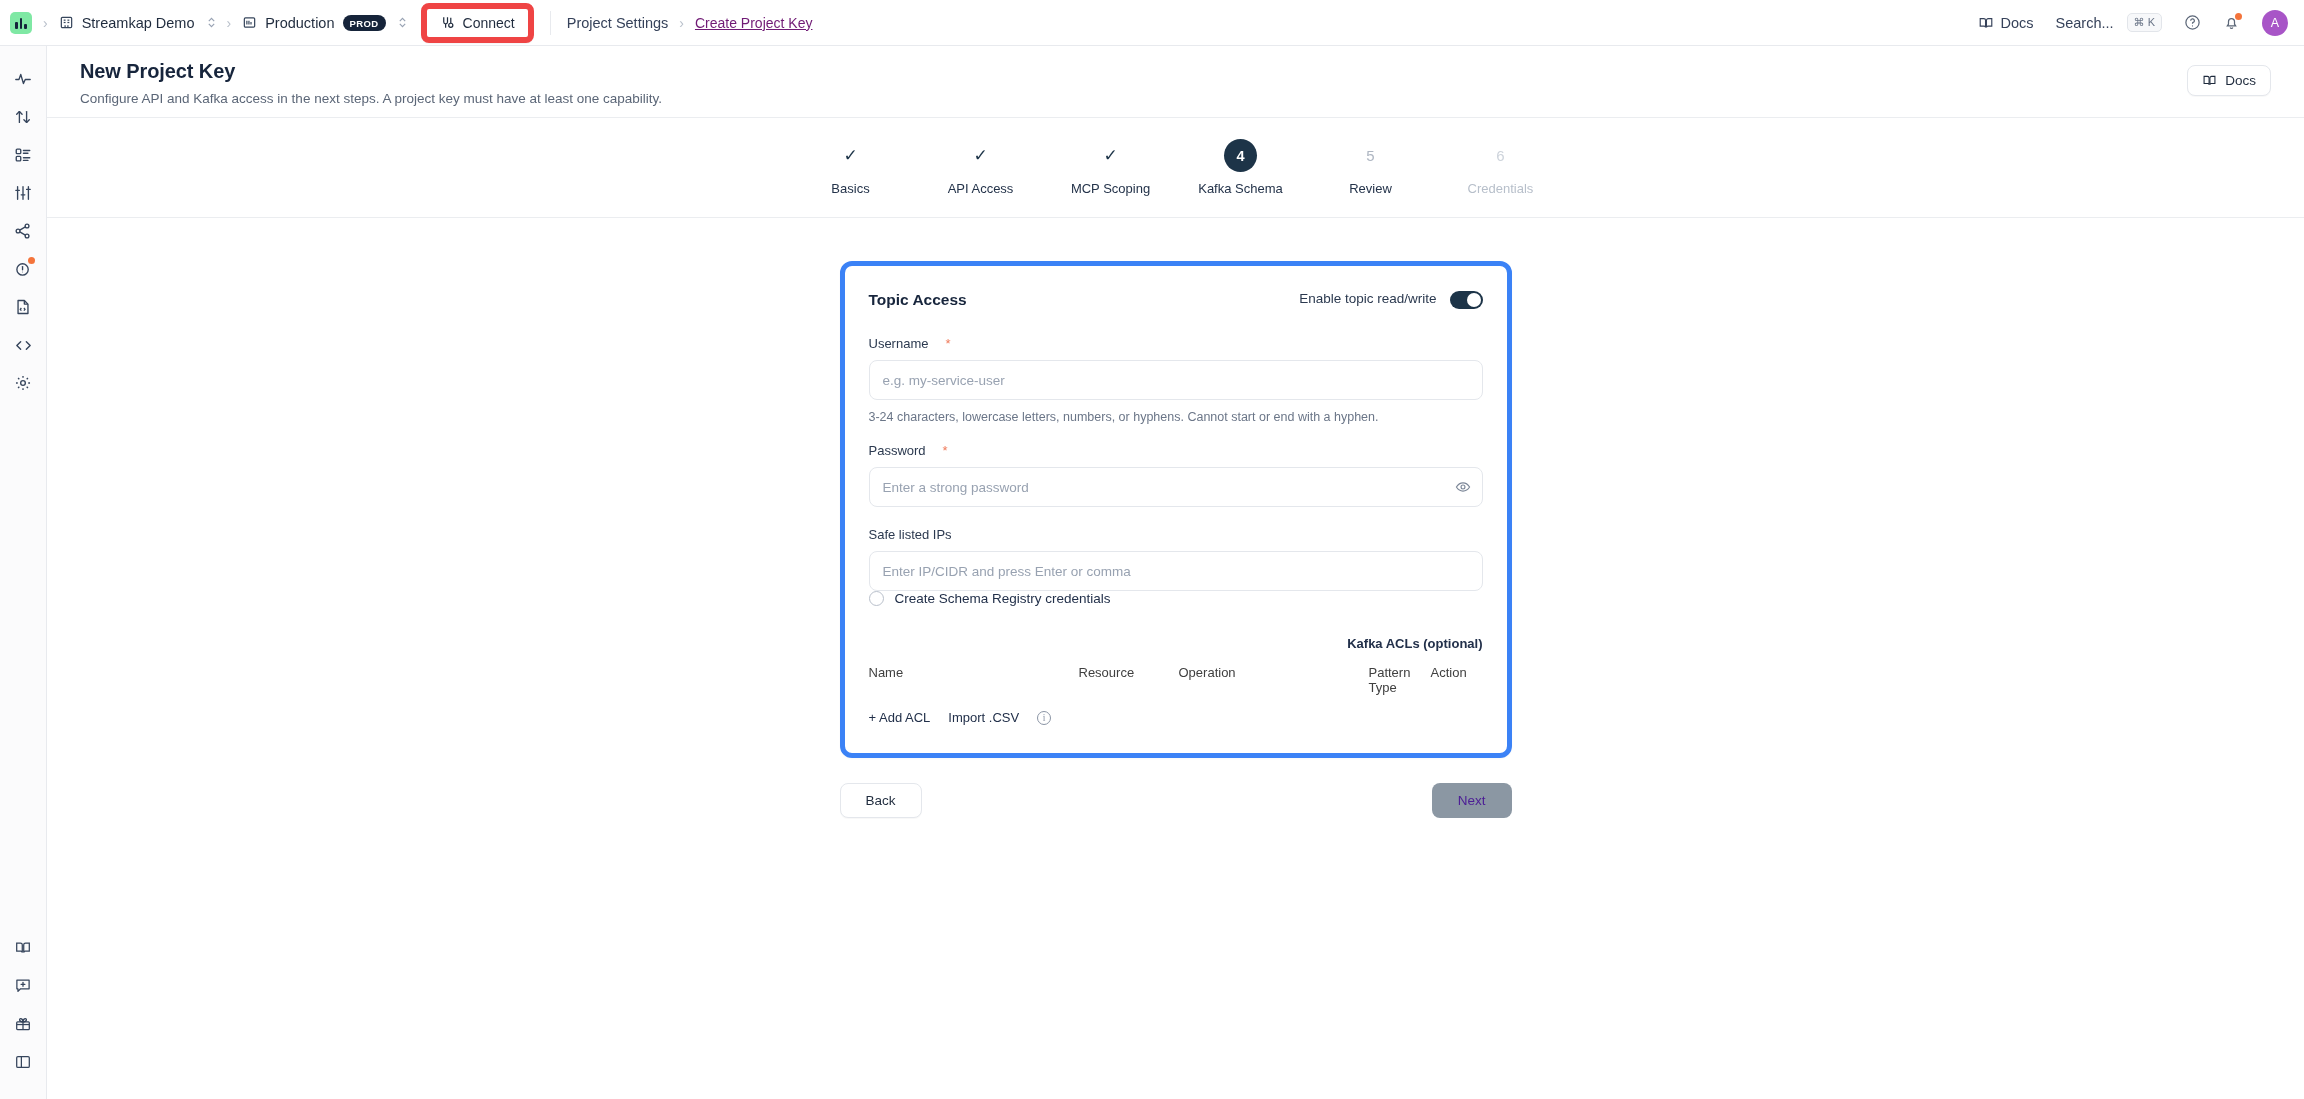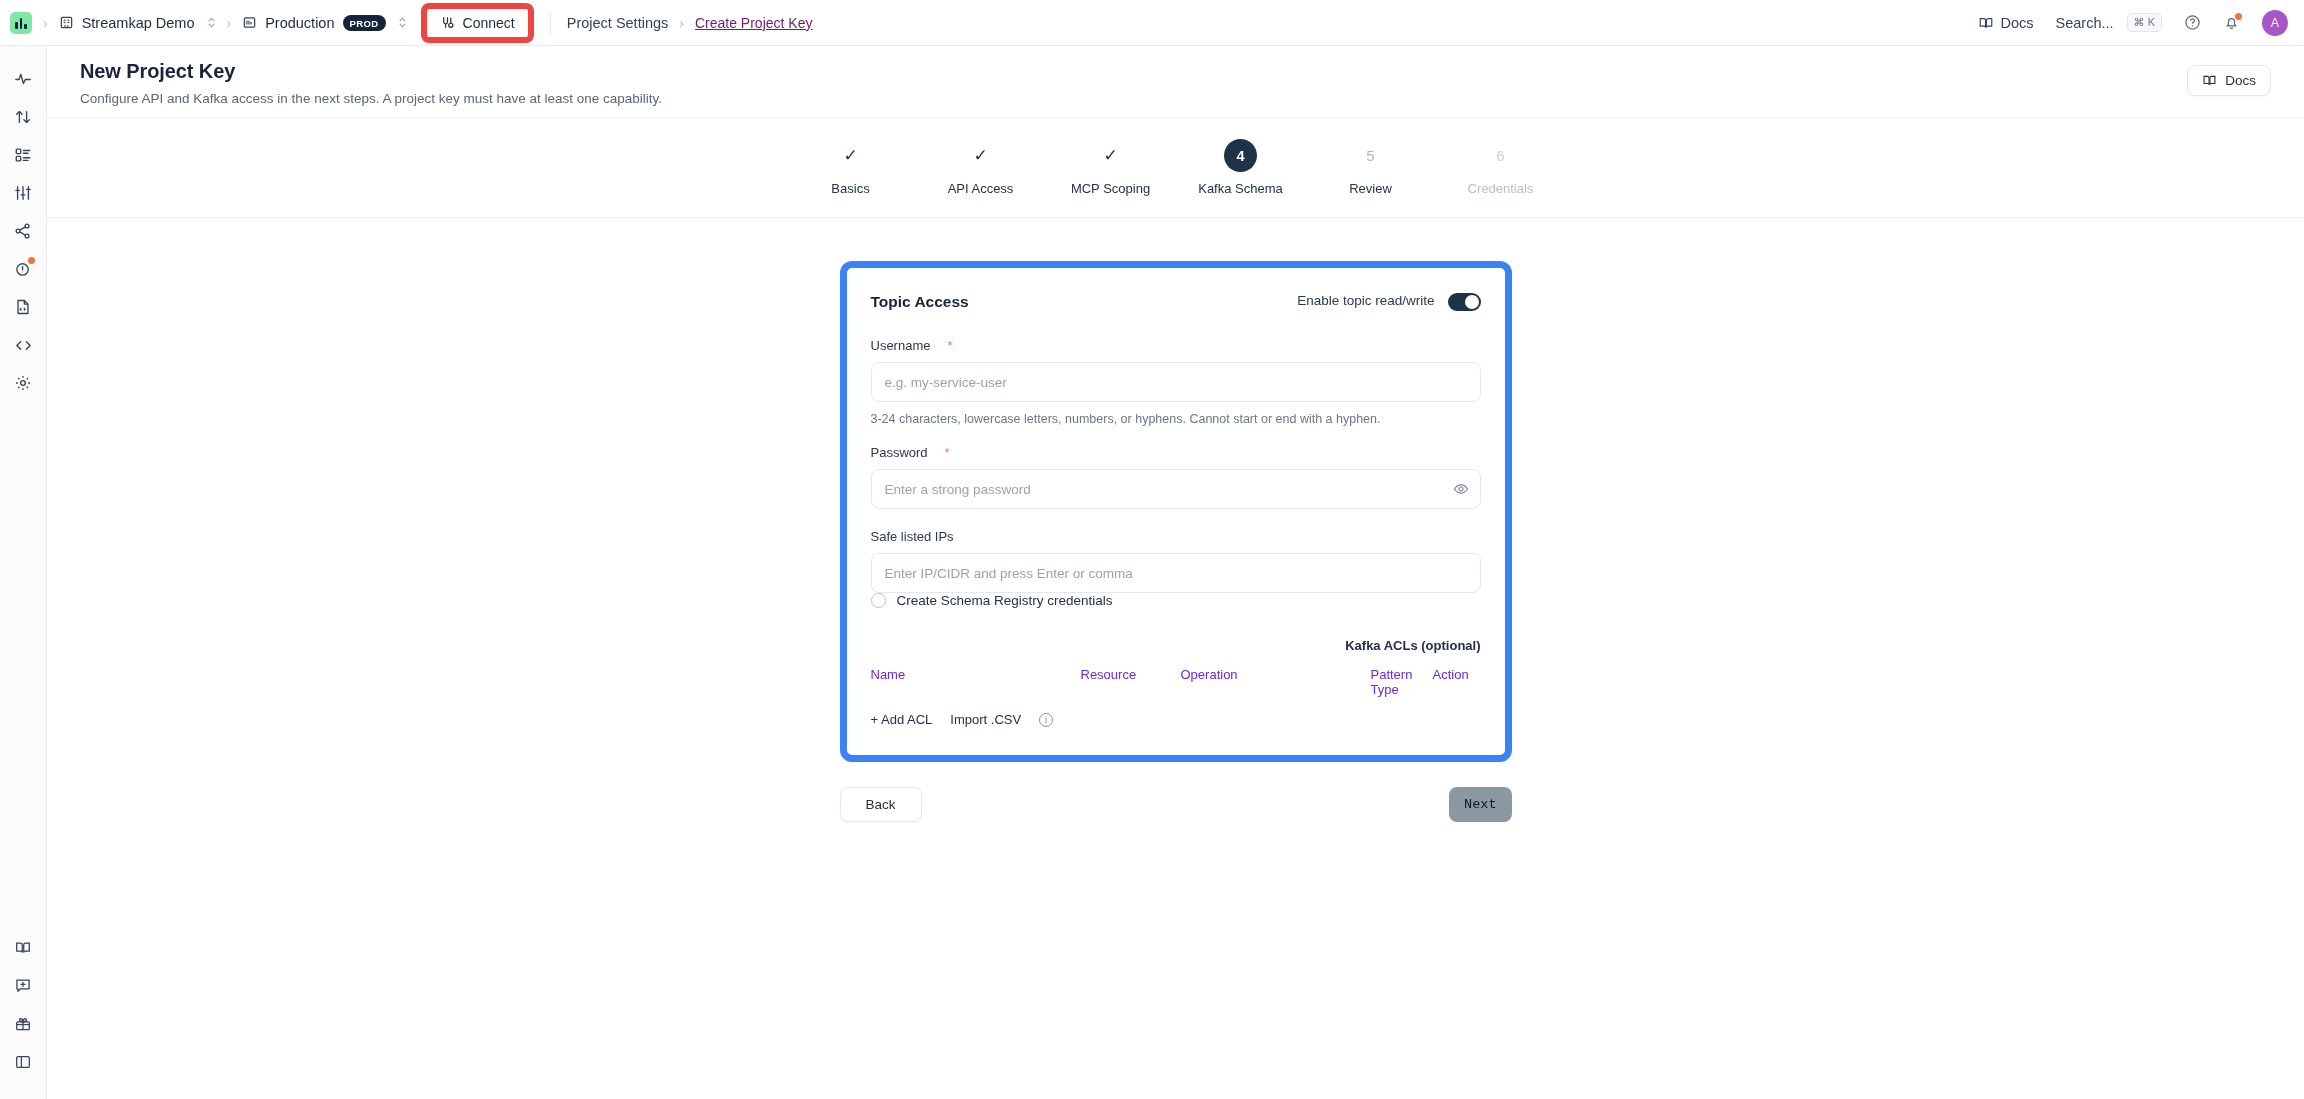--- a/index.html
+++ b/index.html
@@ -134,21 +134,21 @@
   .step-num { font-size: 15px; color: #aeb6c2; }
   .step-num.muted { color: #cdd3db; }
   .step-check { color: #1d3448; font-size: 17px; line-height: 1; }
   .step-label { font-size: 13px; color: #24334a; margin-top: 9px; }
   .step-label.muted { color: #b7bfca; }
 
   
   .card-wrap { padding-top: 43px; display: flex; flex-direction: column; align-items: center; }
   .card {
     width: 672px;
-    border: 7px solid #3b82f6; border-radius: 12px;
+    border: 5px solid #3b82f6; border-radius: 12px;
     background: #ffffff;
     padding: 25px 24px 28px 24px;
     box-shadow: 0 1px 2px rgba(16,24,40,.03);
   }
   .card-head { display: flex; align-items: center; margin-bottom: 27px; }
   .card-title { font-size: 15.5px; font-weight: bold; color: #17253c; }
   .toggle-row { margin-left: auto; display: flex; gap: 13px; }
   .toggle-label { font-size: 13.5px; color: #2b394f; }
   .toggle {
     width: 33px; height: 18px; border-radius: 10px;
@@ -180,21 +180,21 @@
 
   .cb-row { display: flex; align-items: flex-end; gap: 11px; }
   .cb {
     width: 15px; height: 15px; border-radius: 50%;
     border: 1.5px solid #b9c0cb; background: #fff; flex: 0 0 auto;
   }
   .cb-label { font-size: 13.5px; color: #22304a; }
 
   .acl-title { font-size: 13px; font-weight: bold; color: #22304a; margin-top: 30px; text-align: right; }
   .acl-head {
-    display: flex; margin-top: 14px; font-size: 13px; color: #6d28d9;
+    display: flex; margin-top: 14px; font-size: 13px; color: #404040;
   }
   .acl-head .c1 { width: 210px; }
   .acl-head .c2 { width: 100px; }
   .acl-head .c3 { width: 190px; }
   .acl-head .c4 { width: 62px; }
   .acl-actions { display: flex; align-items: center; gap: 18px; margin-top: 15px; }
   .lnk { font-size: 13px; color: #22304a; }
   .info-i {
     width: 14px; height: 14px; border-radius: 50%;
     border: 1.2px solid #8b95a5; color: #8b95a5;
@@ -206,22 +206,22 @@
   .nav-row { width: 672px; display: flex; margin-top: 25px; }
   .btn-back {
     border: 1px solid #e4e7ec; border-radius: 8px; background: #fff;
     padding: 9px 25px; font-size: 13.5px; color: #1f2b3d;
     box-shadow: 0 1px 1px rgba(16,24,40,.03);
     font-family: "Liberation Sans", sans-serif;
   }
   .btn-next {
     margin-left: auto;
     border: none; border-radius: 8px; background: #8b97a3;
-    padding: 10px 15px; font-size: 13.5px; color: #0f172a;
-    font-family: Liberation Mono, monospace;
+    padding: 10px 26px; font-size: 13.5px; color: #4c1d95;
+    font-family: Liberation Sans, sans-serif;
   }
 
   svg { display: block; }
 </style>
 </head>
 <body>
 
 <div class="topbar">
 
   <div class="logo-mark">

